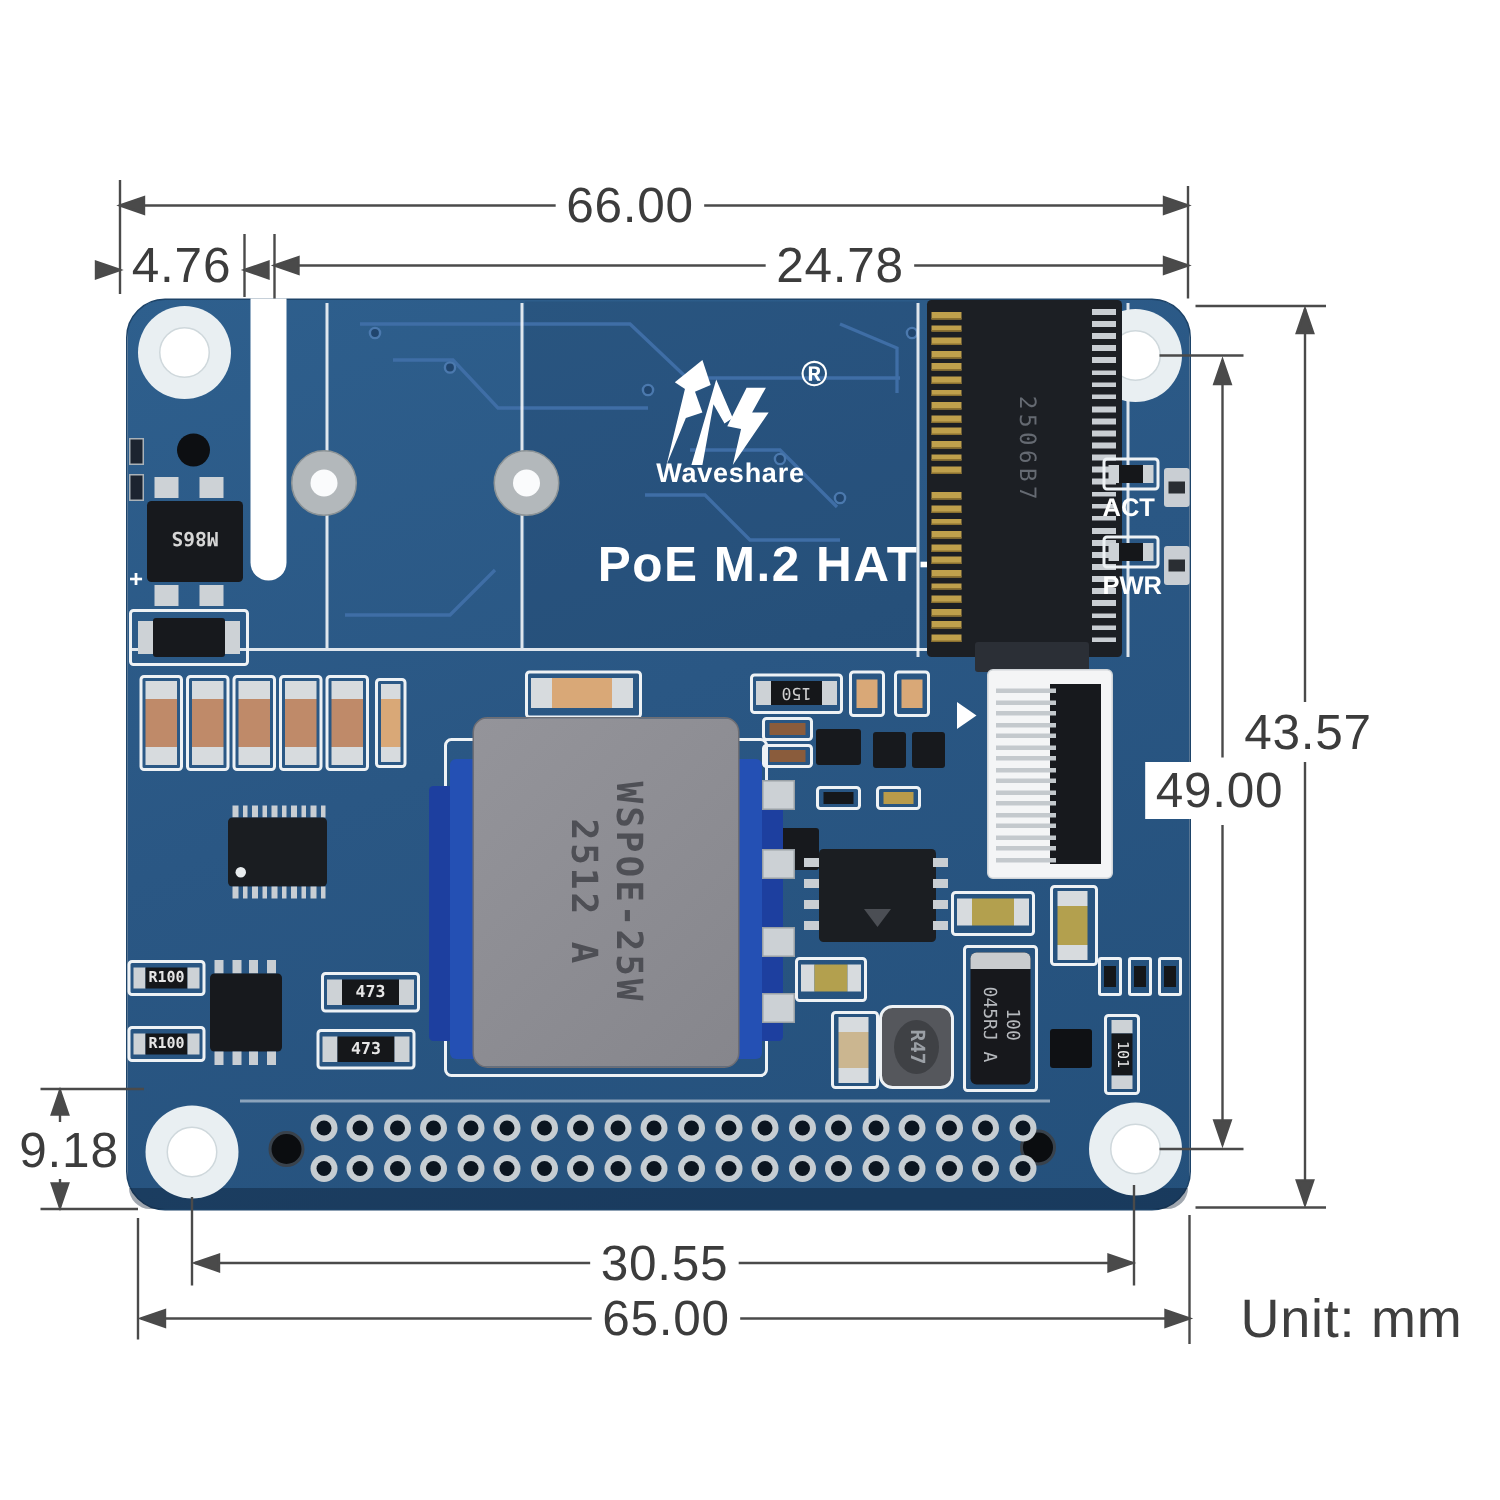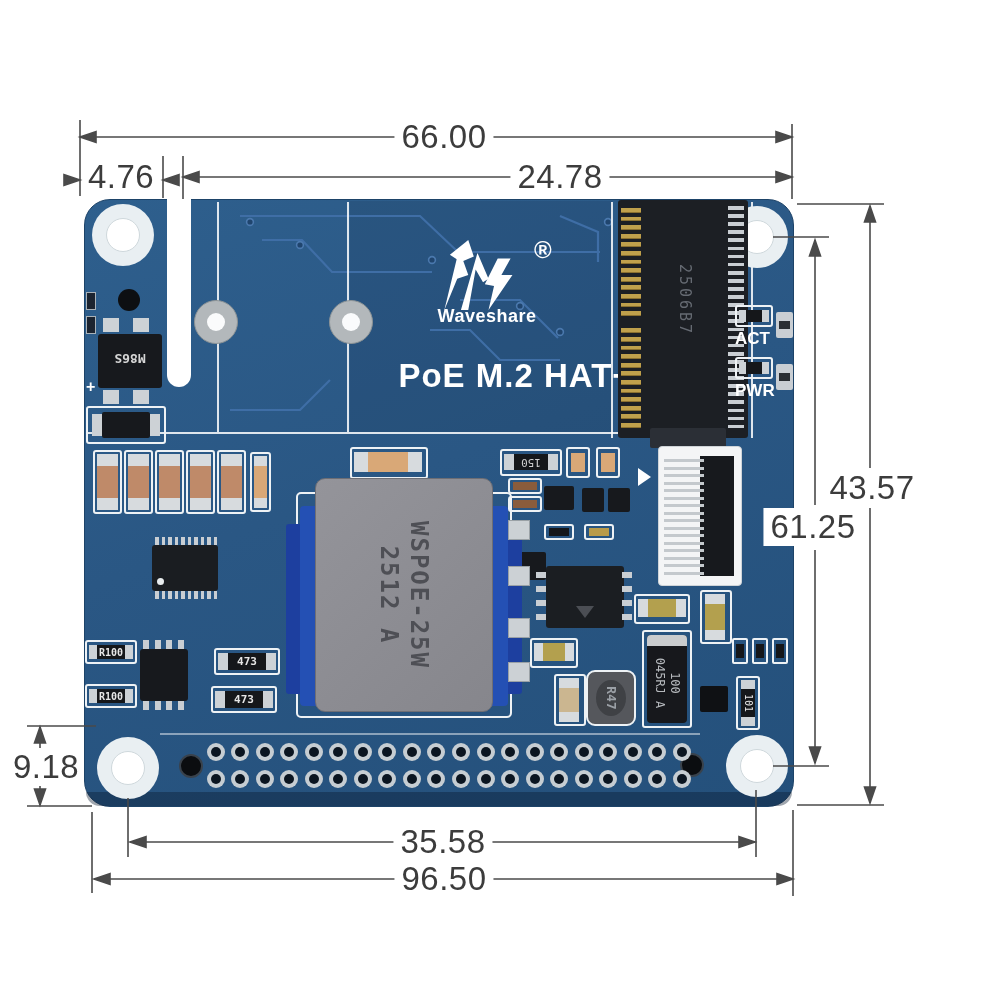--- a/index.html
+++ b/index.html
@@ -605,21 +605,22 @@
     </g>
     <g stroke="#4a4a4a" stroke-width="1.6">
       <line x1="94" y1="879" x2="793" y2="879"></line>
       <line x1="92" y1="812" x2="92" y2="893"></line>
       <line x1="793" y1="810" x2="793" y2="896"></line>
       <polygon points="94,879 110,873.5 110,884.5" fill="#4a4a4a"></polygon>
       <polygon points="793,879 777,873.5 777,884.5" fill="#4a4a4a"></polygon>
     </g>
   </svg>
 
-  <div class="dimlab" style="left:444px;top:137px">66.00</div>
+  <div class="dimlab" style="left:420px;top:137px">66.00</div>
   <div class="dimlab" style="left:560px;top:177px">24.78</div>
   <div class="dimlab" style="left:121px;top:177px;padding:0 2px">4.76</div>
   <div class="dimlab" style="left:872px;top:488px">43.57</div>
-  <div class="dimlab" style="left:813px;top:527px">61.25</div>
+  <div class="dimlab" style="left:813px;top:527px">49.00</div>
   <div class="dimlab" style="left:46px;top:767px;padding:0 3px">9.18</div>
-  <div class="dimlab" style="left:443px;top:842px">35.58</div>
-  <div class="dimlab" style="left:444px;top:879px">96.50</div>
+  <div class="dimlab" style="left:443px;top:842px">30.55</div>
+  <div class="dimlab" style="left:444px;top:879px">65.00</div>
+  <div class="dimlab" style="left:901px;top:879px;font-size:36px;color:#3f3f3f;padding:0">Unit: mm</div>
 </div>
 
 </body></html>

